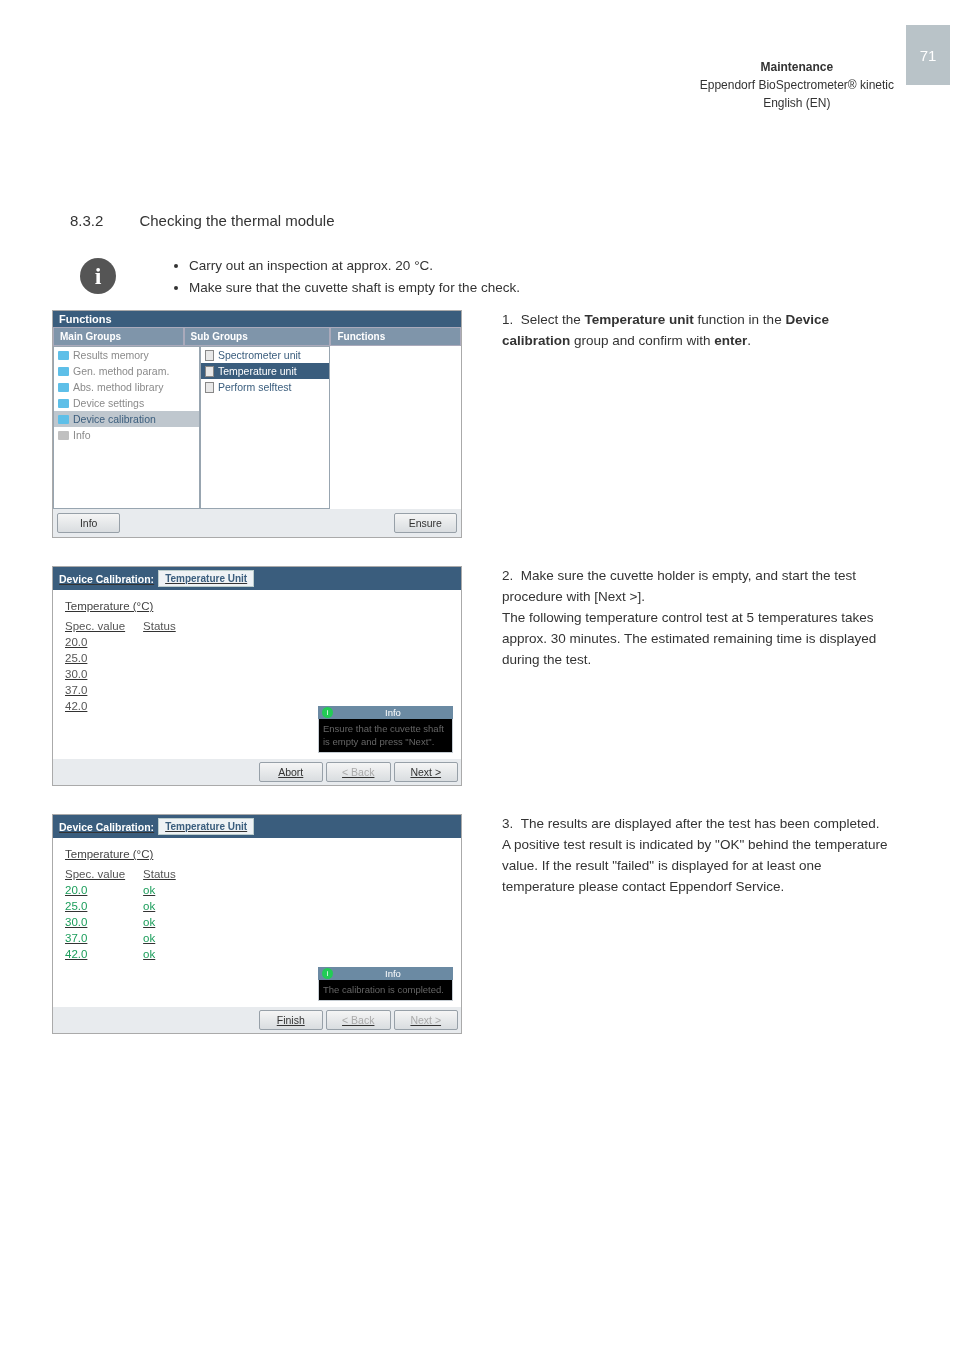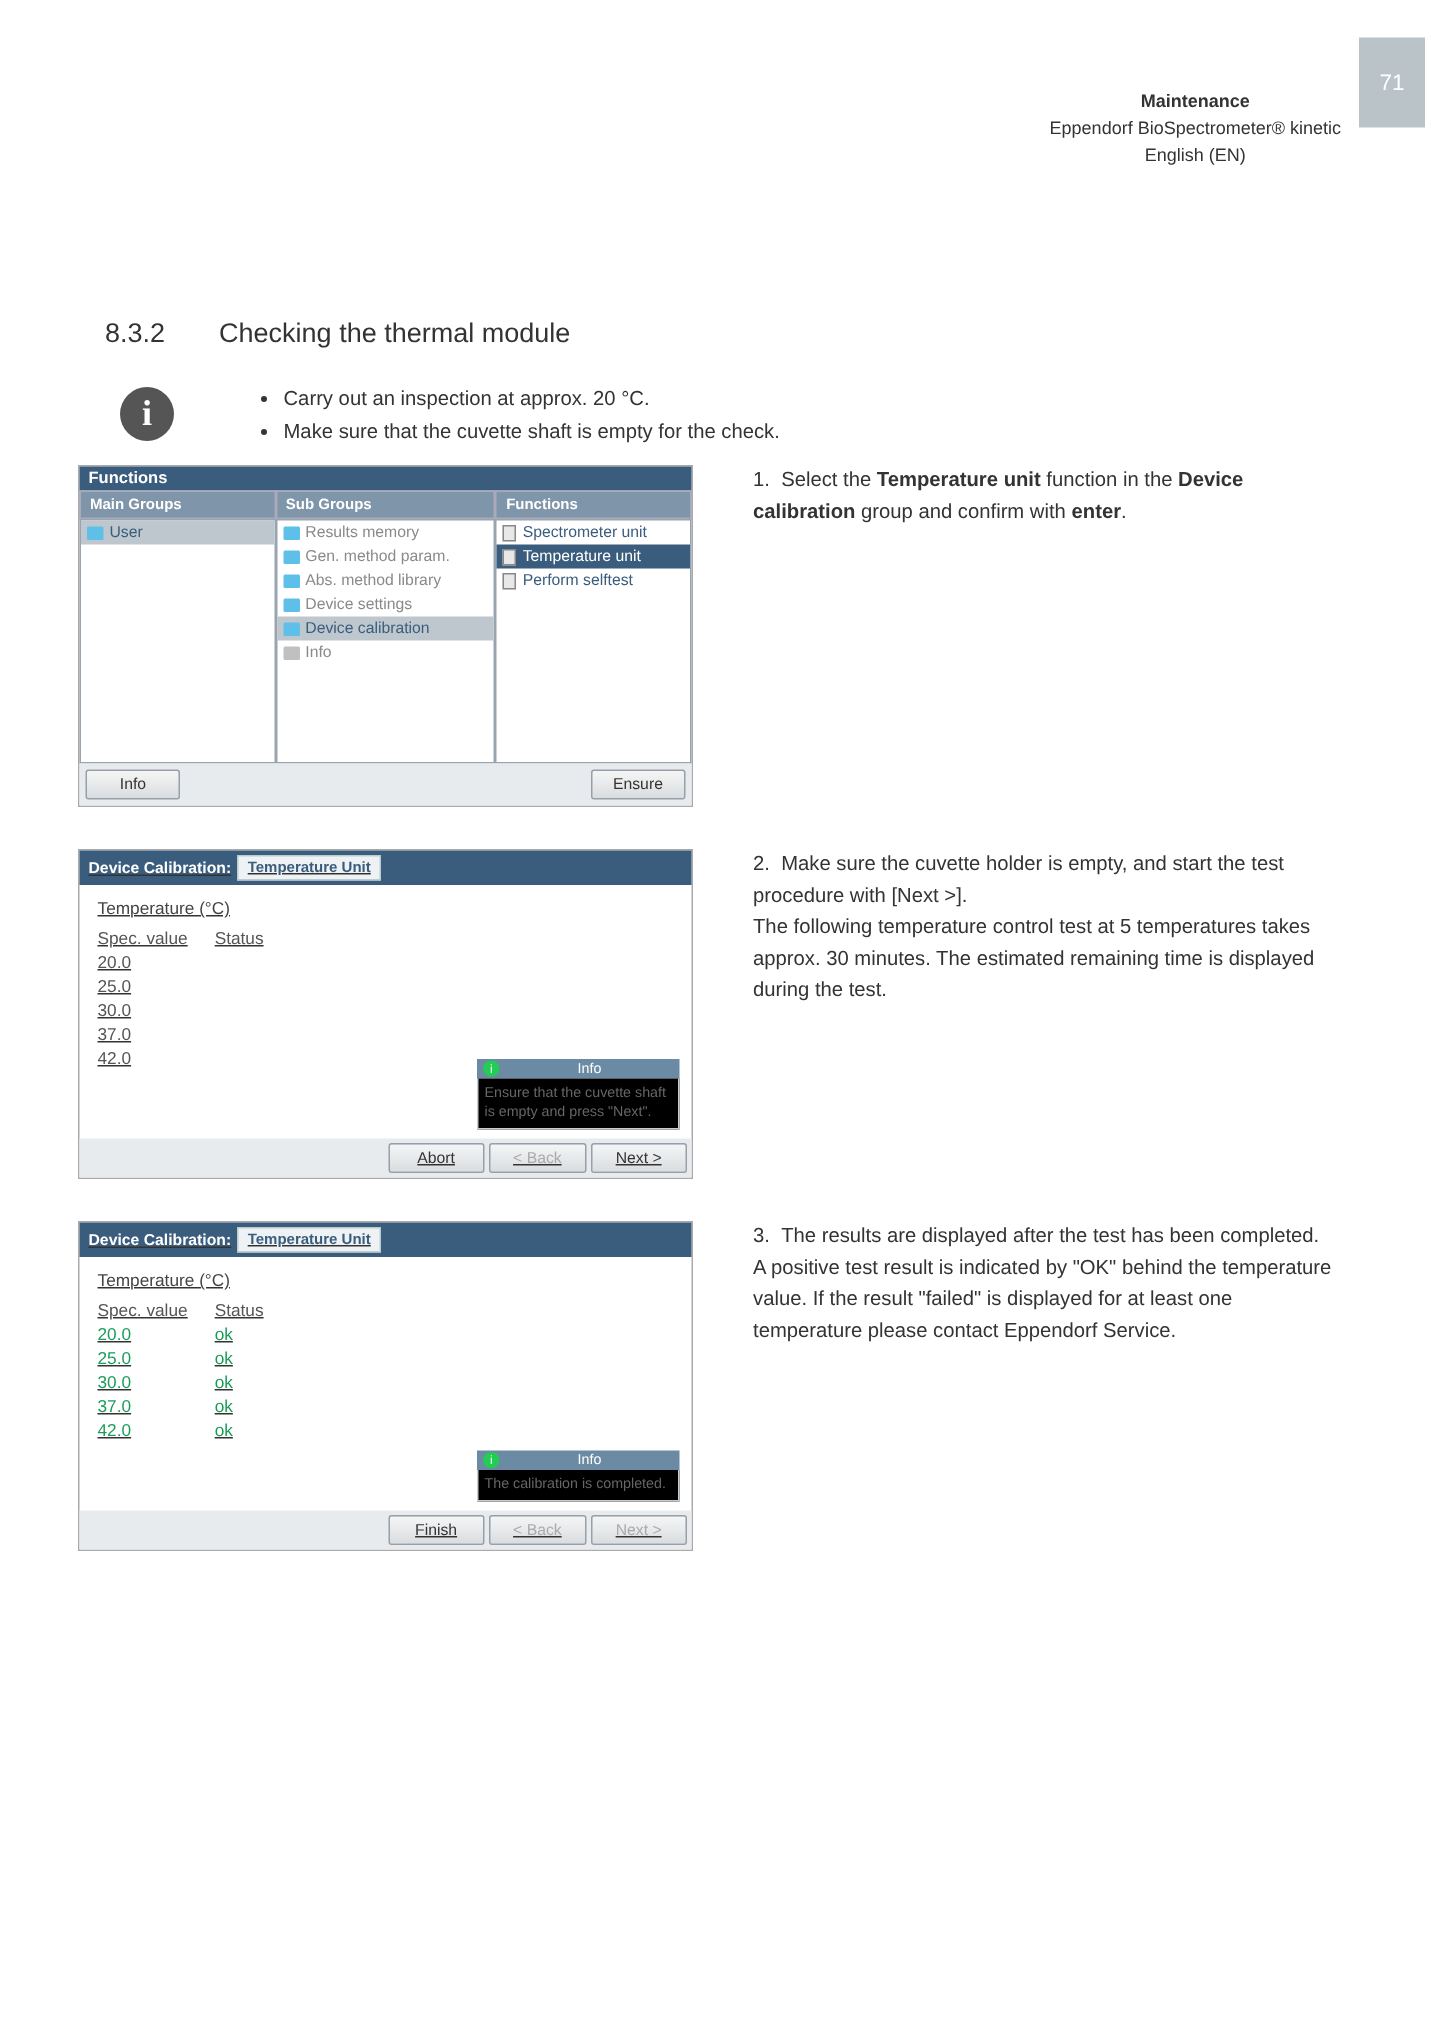--- a/index.html
+++ b/index.html
@@ -31,21 +31,21 @@
     color: #fff;
     font-size: 15px;
     display: flex;
     align-items: center;
     justify-content: center;
   }
   .section-title {
     position: absolute;
     top: 212px;
     left: 70px;
-    font-size: 18px;
+    font-size: 15px;
     display: flex;
     gap: 36px;
   }
   .info-icon {
     position: absolute;
     top: 258px;
     left: 80px;
     width: 36px;
     height: 36px;
     border-radius: 50%;
@@ -206,26 +206,20 @@
   <div class="row">
     <div class="left-col">
       <div class="screenshot sc1">
         <div class="sc1-title">Functions</div>
         <div class="sc1-headrow">
           <div style="width:32%">Main Groups</div>
           <div style="width:36%">Sub Groups</div>
           <div style="width:32%">Functions</div>
         </div>
         <div class="sc1-body">
-          <div class="sc1-col a">
-            <div class="item selgrey">
-                <span class="folder-ic"></span>
-                <span>User</span>
-              </div>
-          </div>
           <div class="sc1-col b">
             <div class="item">
                 <span class="folder-ic"></span>
                 <span>Results memory</span>
               </div>
             <div class="item">
                 <span class="folder-ic"></span>
                 <span>Gen. method param.</span>
               </div>
             <div class="item">

